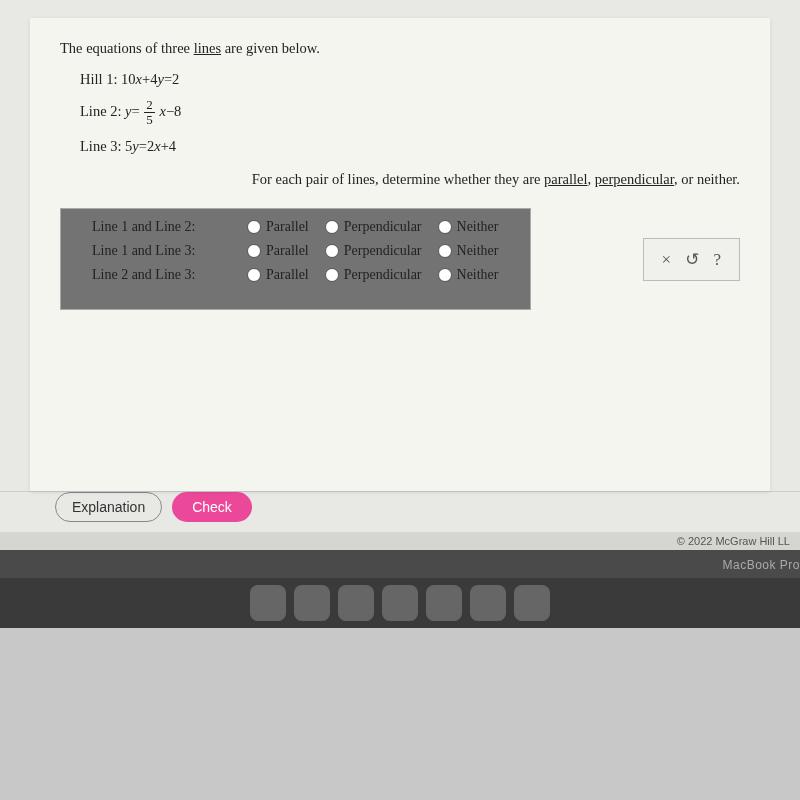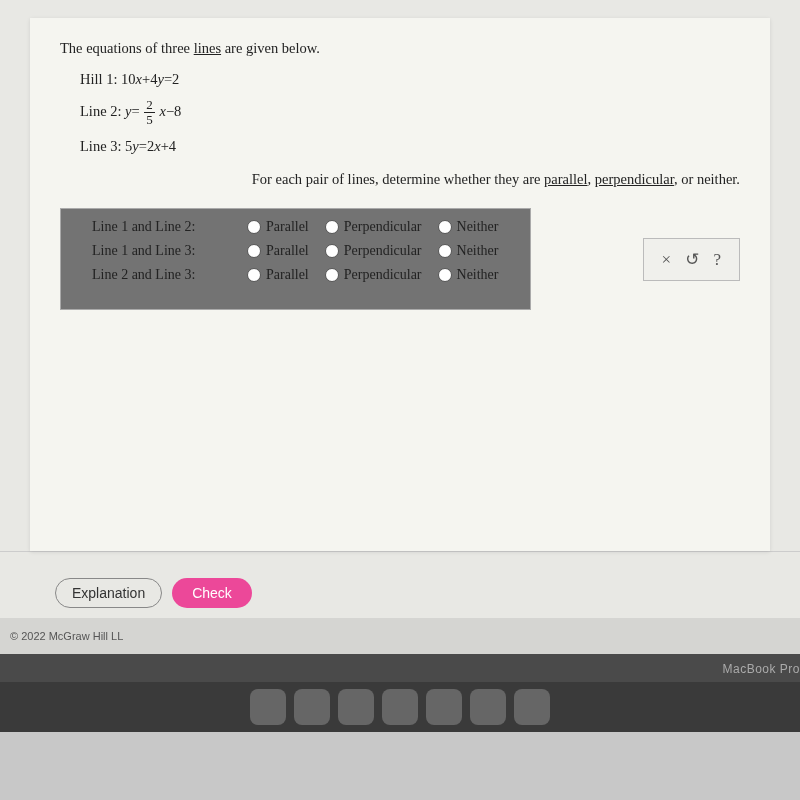--- a/index.html
+++ b/index.html
@@ -9,21 +9,21 @@
       font-family: Georgia, 'Times New Roman', serif;
       font-size: 15px;
       color: #222;
       width: 800px;
       height: 800px;
       overflow: hidden;
     }
 
     .screen {
       width: 800px;
-      height: 732px;
+      height: 628px;
       background: #c8c8c8;
       display: flex;
       flex-direction: column;
     }
 
     .content-area {
       background: #e8e8e4;
       margin: 0;
       flex: 1;
       position: relative;
@@ -151,21 +151,21 @@
 
     .action-btn {
       cursor: pointer;
       font-size: 17px;
       color: #555;
     }
 
     .bottom-bar {
       background: #e8e8e4;
       border-top: 1px solid #ccc;
-      padding: 26px 30px 10px 55px;
+      padding: 0 30px 10px 55px;
       display: flex;
       align-items: center;
       gap: 10px;
     }
 
     .btn-explanation {
       border: 1.5px solid #888;
       background: #e8e8e4;
       color: #333;
       padding: 6px 16px;
@@ -182,23 +182,24 @@
       padding: 7px 20px;
       border-radius: 20px;
       font-size: 14px;
       cursor: pointer;
       font-family: Arial, sans-serif;
       font-weight: 500;
     }
 
     .copyright-bar {
       background: #d5d5d2;
+      text-align: right;
       font-size: 11px;
       color: #555;
-      padding: 12px 10px;
+      padding: 3px 10px;
       font-family: Arial, sans-serif;
     }
 
     .macbook-bar {
       background: #4a4a4a;
       text-align: right;
       padding: 8px 0 6px 0;
       font-size: 12px;
       color: #aaa;
       font-family: Arial, sans-serif;

